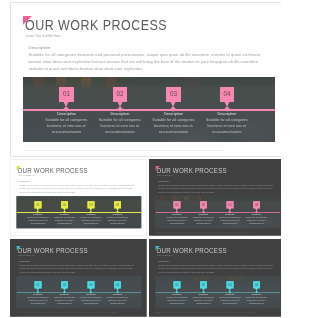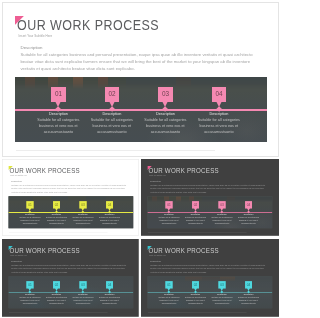--- a/index.html
+++ b/index.html
@@ -1,17 +1,17 @@
 <!DOCTYPE html>
 <html><head>
 <meta charset="utf-8">
 <style>
 html,body{margin:0;padding:0;width:281px;height:318px;background:#fff;overflow:hidden;}
 body{font-family:"Liberation Sans",sans-serif;}
-.page{position:relative;width:281px;height:318px;overflow:hidden;background:#fff;}
+.page{position:relative;width:281px;height:318px;overflow:hidden;background:#fff;margin-left:8px;}
 .slide{position:absolute;overflow:hidden;box-sizing:border-box;}
 .inner{position:absolute;left:0;top:0;transform-origin:0 0;overflow:hidden;}
 .title{position:absolute;white-space:nowrap;display:inline-block;transform-origin:0 0;}
 .sub{position:absolute;white-space:nowrap;display:inline-block;transform-origin:0 0;}
 .desclbl{position:absolute;white-space:nowrap;display:inline-block;transform-origin:0 0;}
 .descline{position:absolute;white-space:nowrap;display:inline-block;transform-origin:0 0;}
 .band{position:absolute;overflow:hidden;}
 .hline{position:absolute;}
 .pin{position:absolute;box-sizing:border-box;}
 .pinnum{position:absolute;left:0;right:0;text-align:center;white-space:nowrap;}

